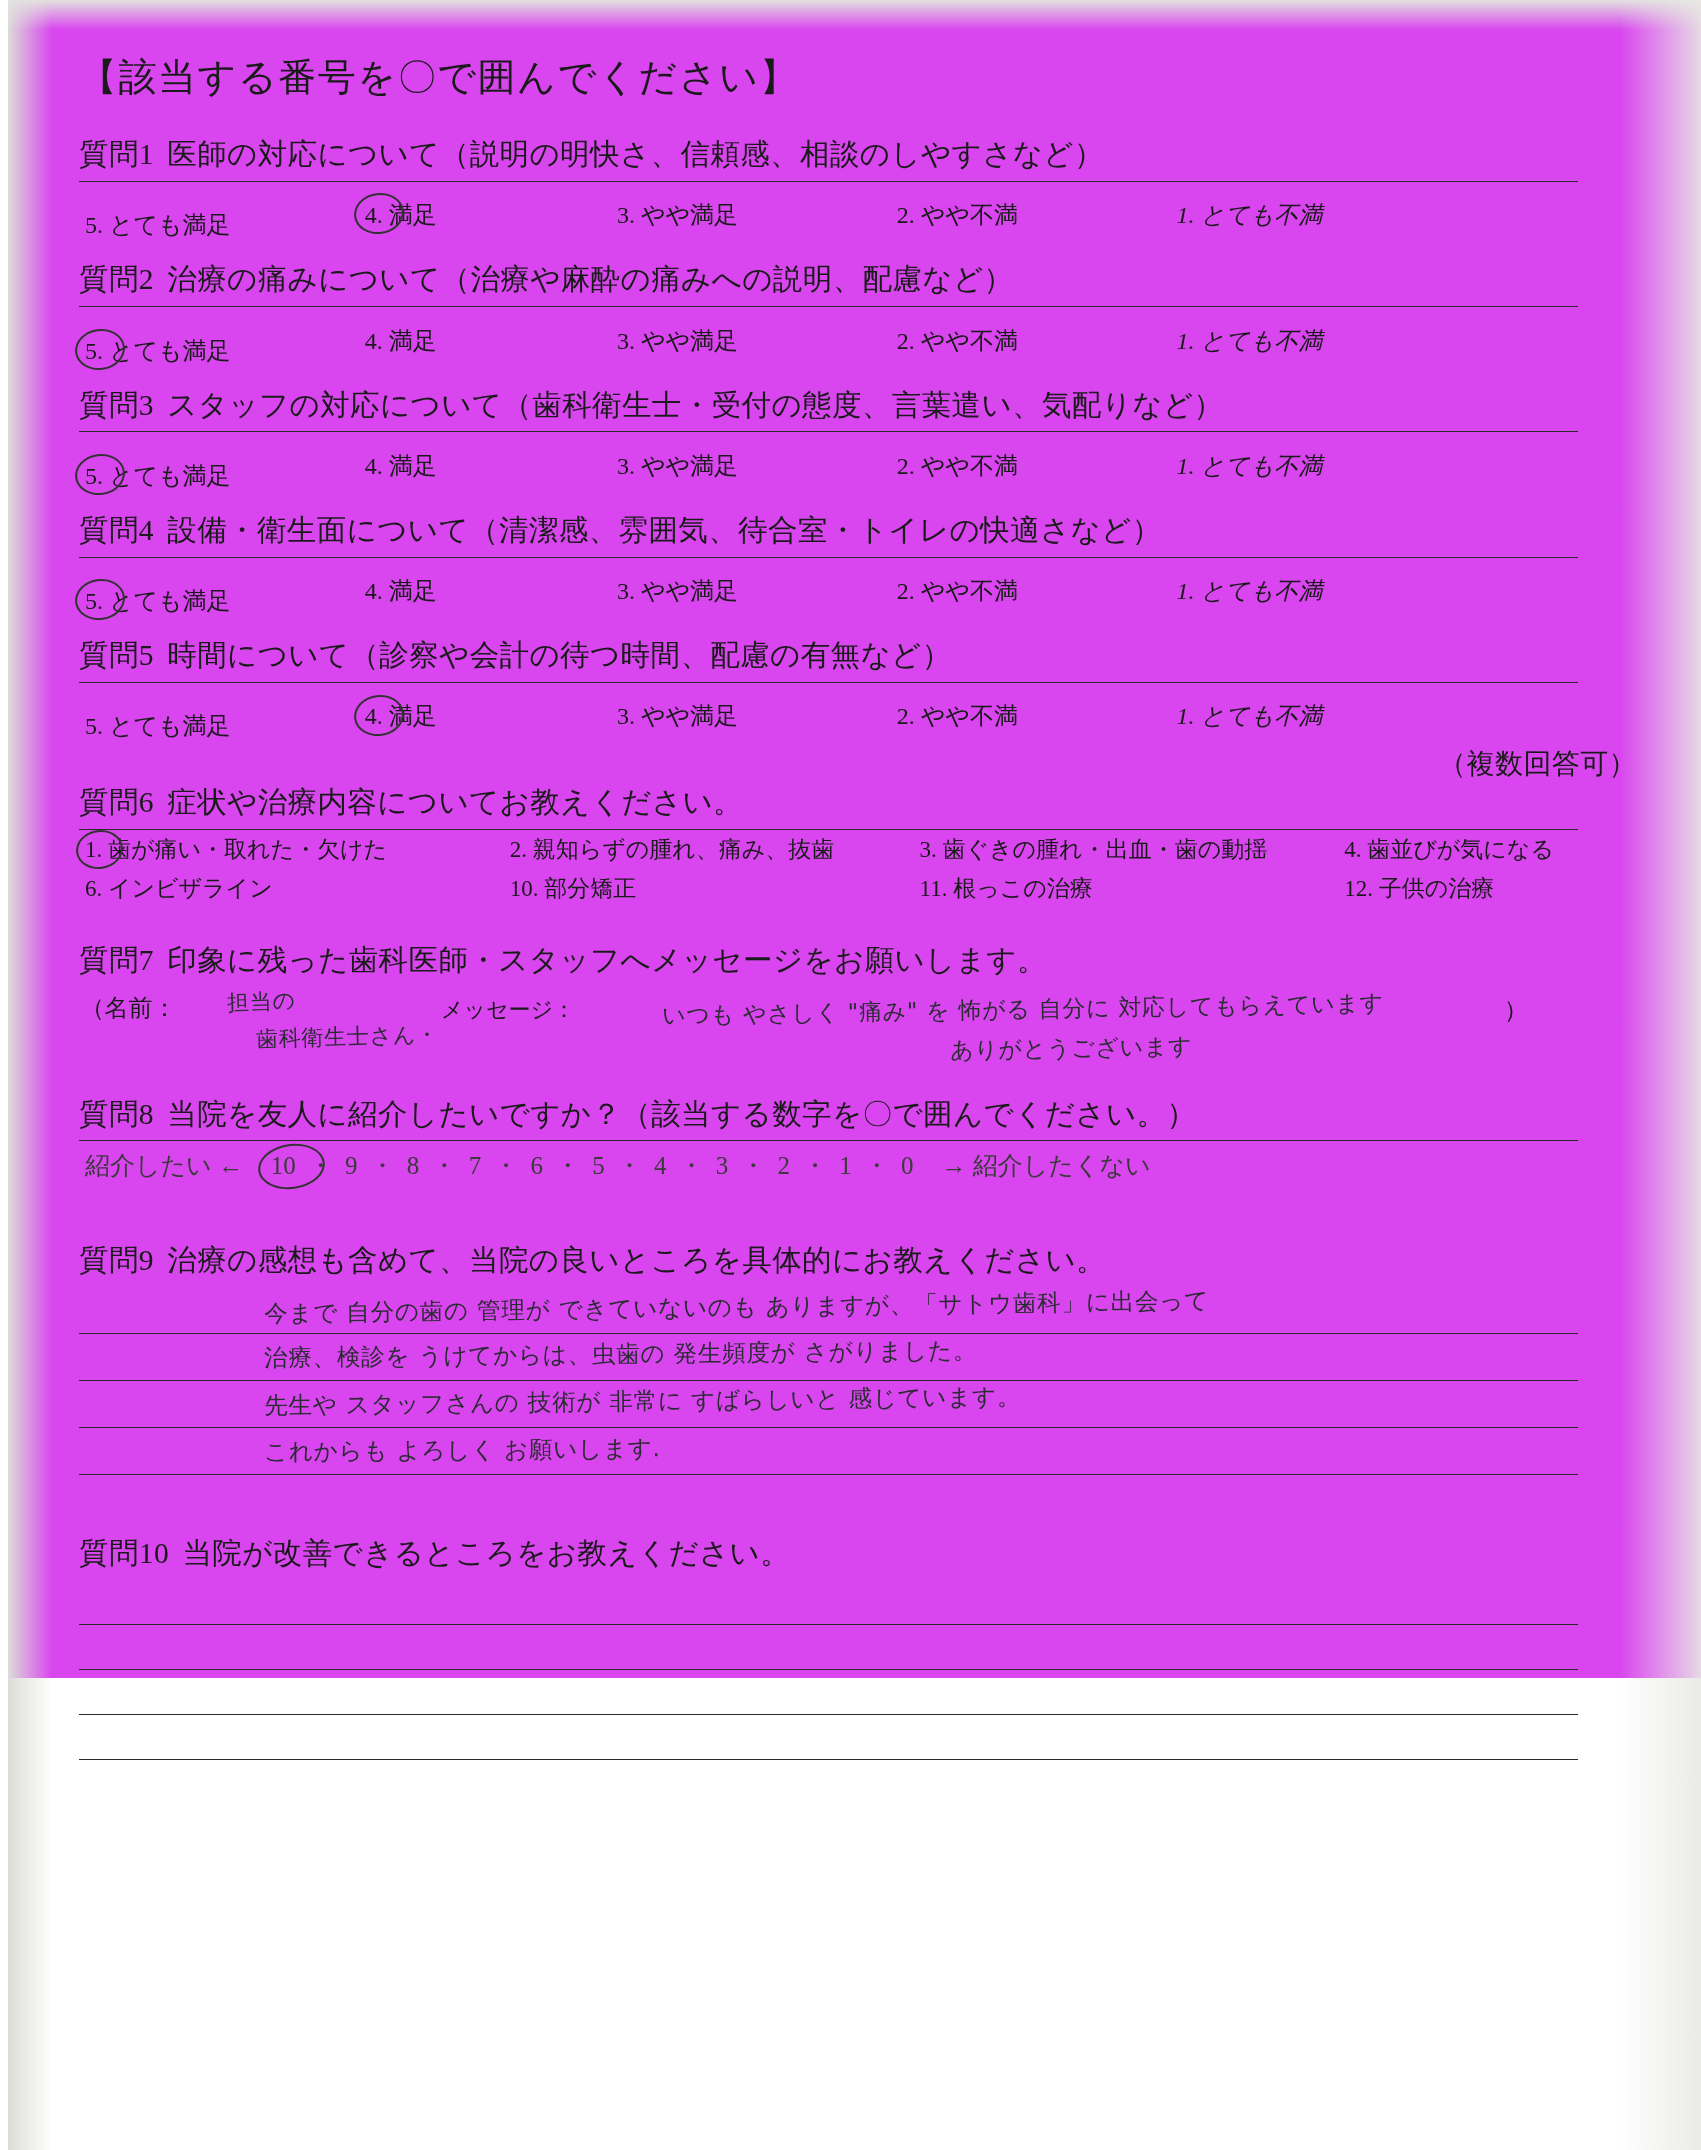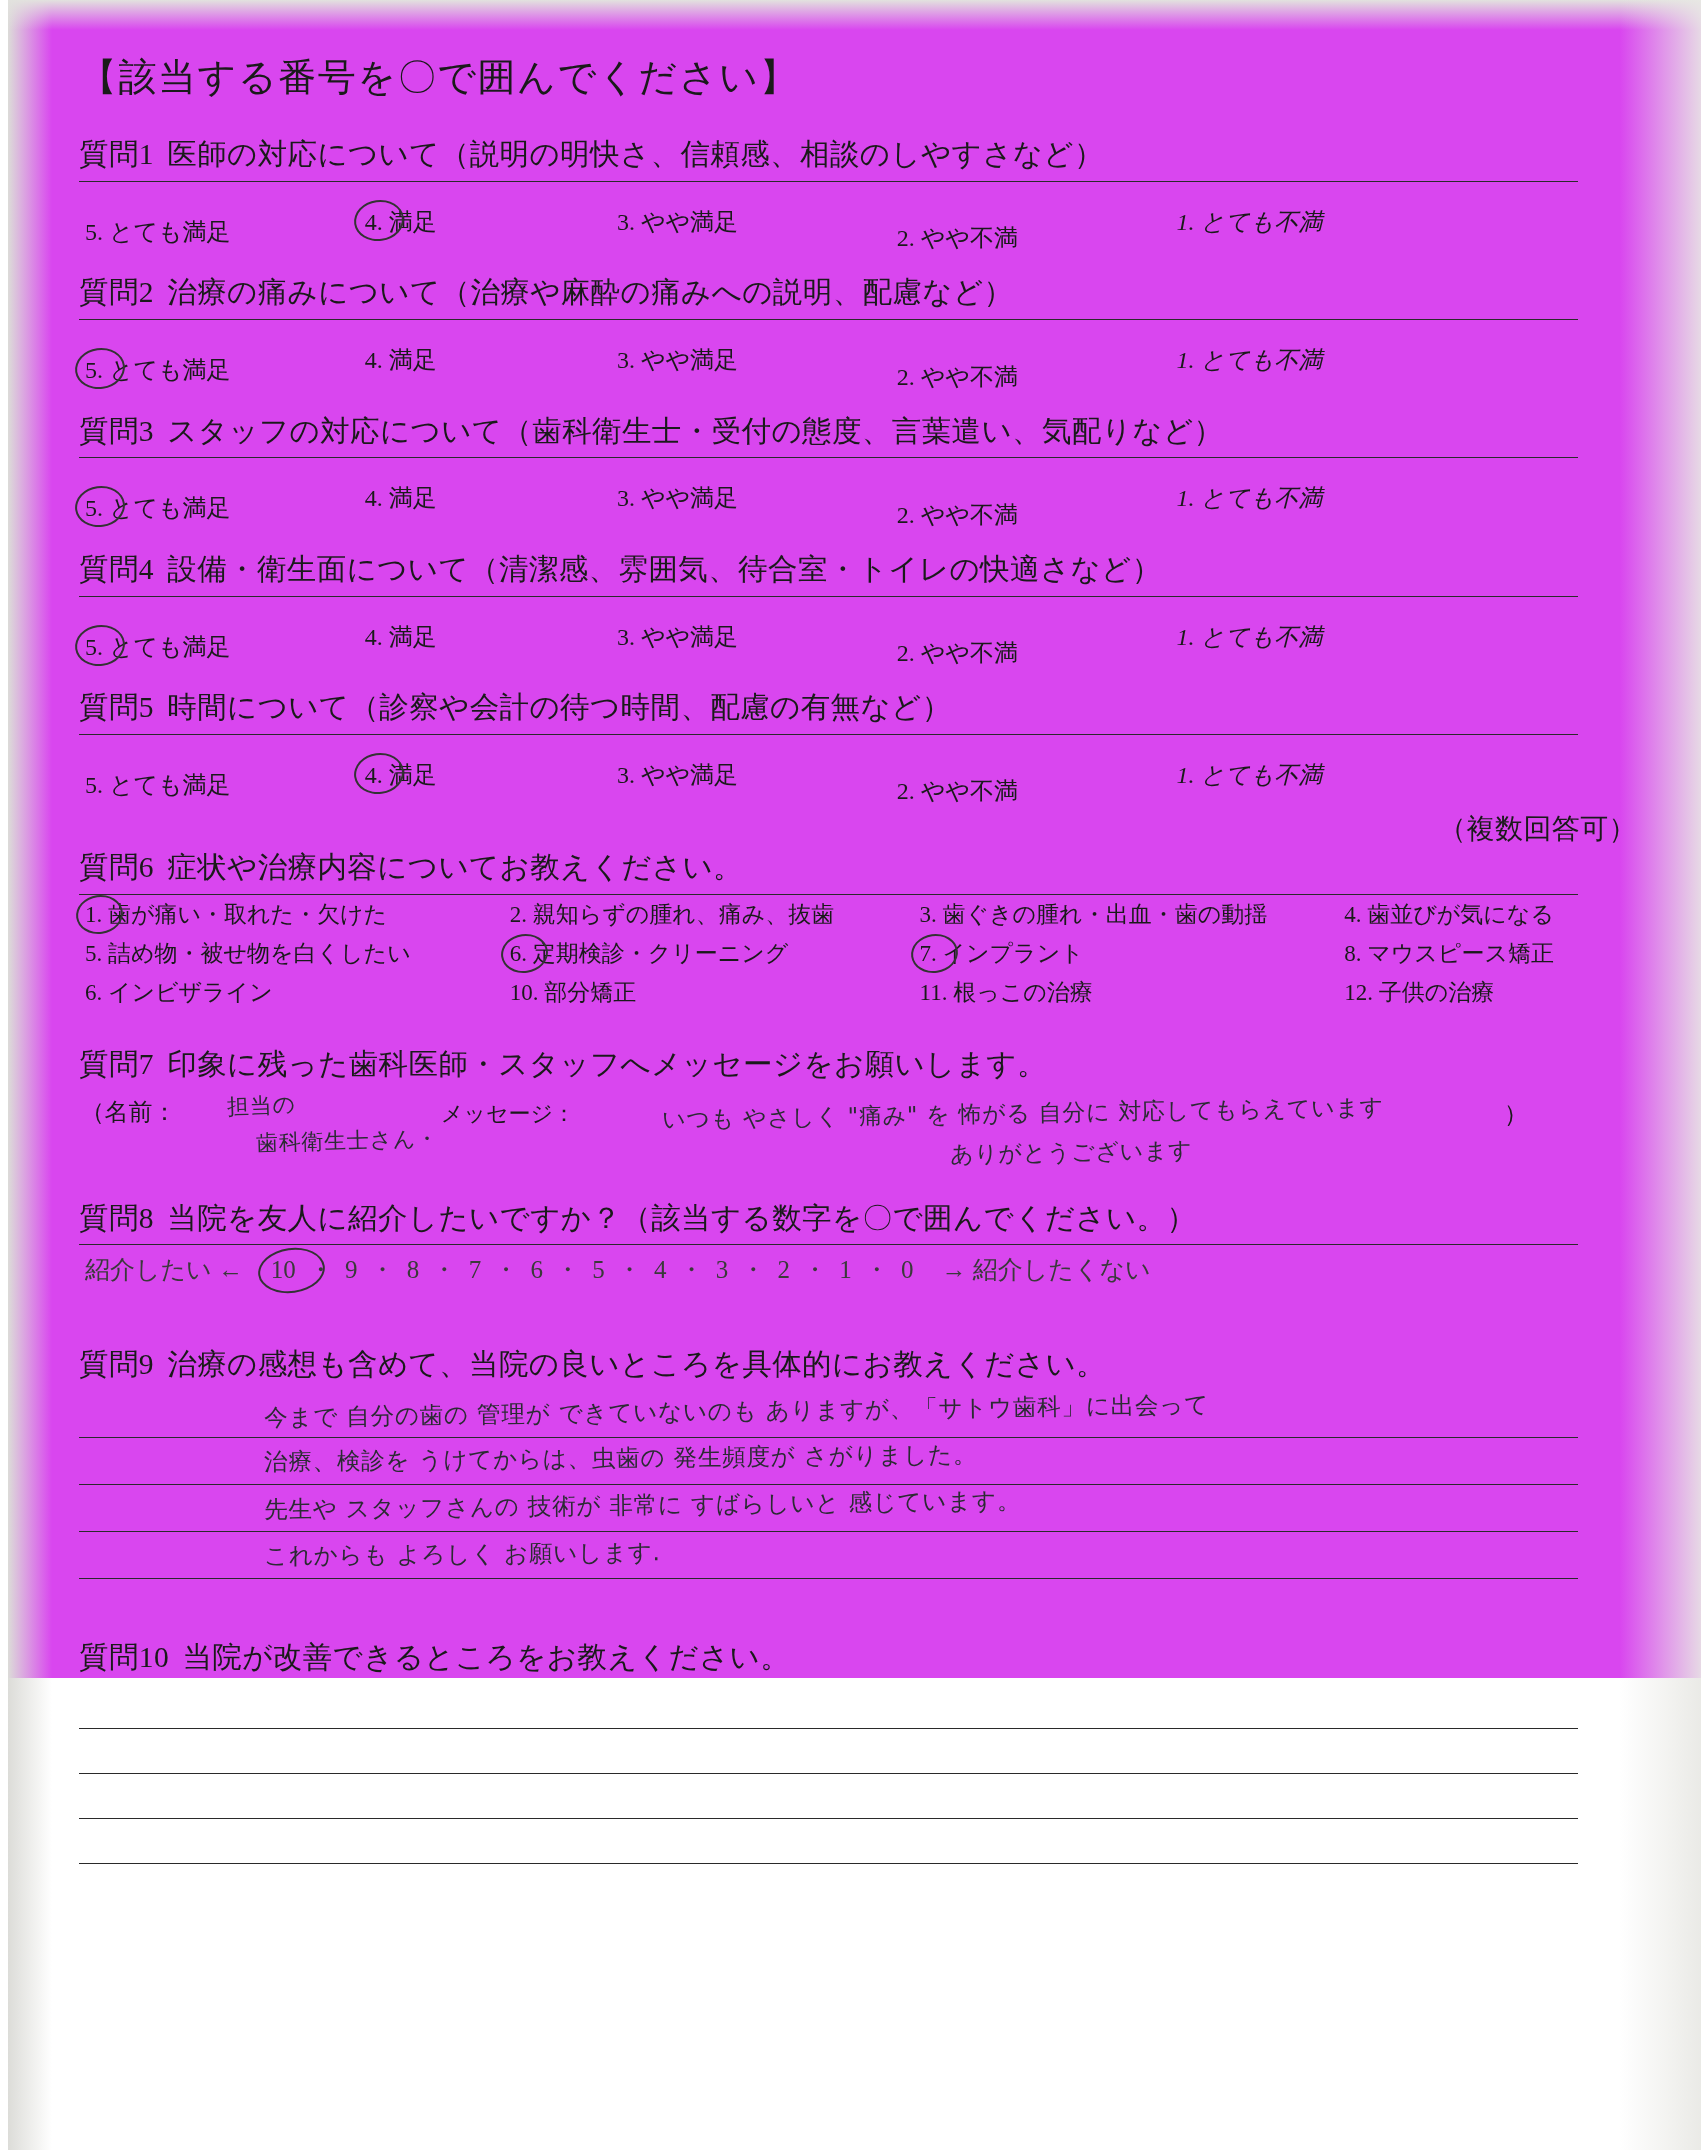--- a/index.html
+++ b/index.html
@@ -77,21 +77,21 @@
     margin-left: 5.9px;
     position: relative;
   }
   .scale-opt {
     position: relative;
     white-space: nowrap;
   }
   .scale-opt.w0 { width: 295px; margin-top: 20px; }
   .scale-opt.w1 { width: 266px; }
   .scale-opt.w2 { width: 295px; }
-  .scale-opt.w3 { width: 295px; margin-top: 33px; }
+  .scale-opt.w3 { width: 295px; }
   .scale-opt.w4 { width: 266px; font-style: italic; }
 
   
   .circle-mark {
     position: absolute;
     border: 2.2px solid #333;
     border-radius: 50%;
     transform: rotate(-8deg);
     pointer-events: none;
   }
@@ -291,26 +291,20 @@
       </div>
       <div class="rule"></div>
       <div class="q6-grid">
         <div class="q6-row">
           <span class="q6-cell q6-c1"><span class="circle-mark cm-opt"></span><span>1. 歯が痛い・取れた・欠けた</span></span>
           <span class="q6-cell q6-c2">2. 親知らずの腫れ、痛み、抜歯</span>
           <span class="q6-cell q6-c3">3. 歯ぐきの腫れ・出血・歯の動揺</span>
           <span class="q6-cell q6-c4">4. 歯並びが気になる</span>
         </div>
         <div class="q6-row">
-          <span class="q6-cell q6-c1">5. 詰め物・被せ物を白くしたい</span>
-          <span class="q6-cell q6-c2"><span class="circle-mark cm-opt"></span><span>6. 定期検診・クリーニング</span></span>
-          <span class="q6-cell q6-c3"><span class="circle-mark cm-opt"></span><span>7. インプラント</span></span>
-          <span class="q6-cell q6-c4">8. マウスピース矯正</span>
-        </div>
-        <div class="q6-row">
           <span class="q6-cell q6-c1">6. インビザライン</span>
           <span class="q6-cell q6-c2">10. 部分矯正</span>
           <span class="q6-cell q6-c3">11. 根っこの治療</span>
           <span class="q6-cell q6-c4">12. 子供の治療</span>
         </div>
       </div>
     </div>
 
     <div class="spacer-sm"></div>
 

